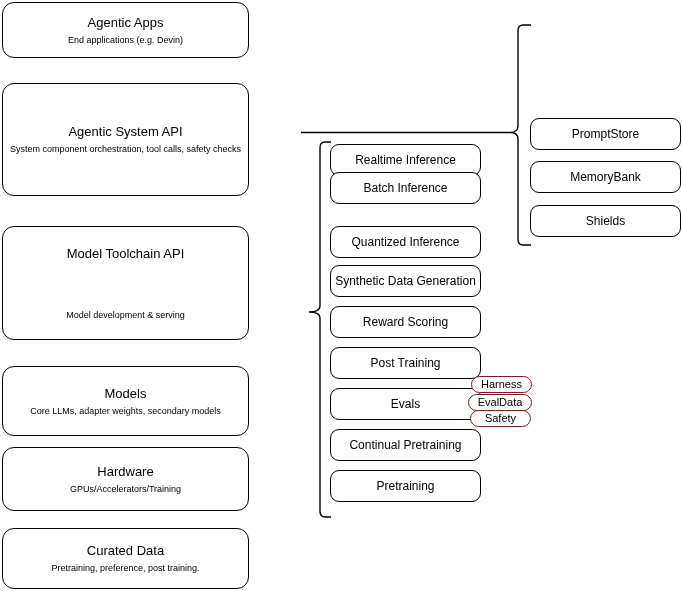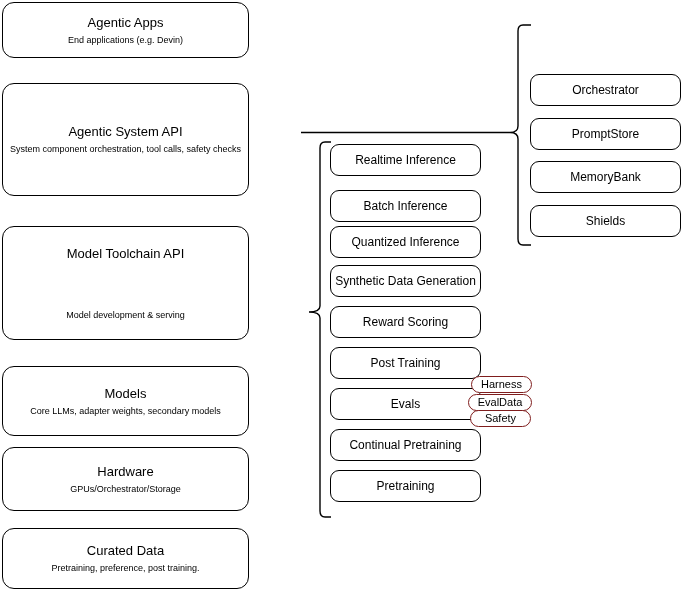--- a/index.html
+++ b/index.html
@@ -121,32 +121,32 @@
     <div class="subtitle">Model development &amp; serving</div>
   </div>
 
   <div class="node layer" style="top:366px; height:70px;">
     <div class="title">Models</div>
     <div class="subtitle">Core LLMs, adapter weights, secondary models</div>
   </div>
 
   <div class="node layer" style="top:447px; height:64px;">
     <div class="title">Hardware</div>
-    <div class="subtitle">GPUs/Orchestrator/Storage</div>
+    <div class="subtitle">GPUs/Accelerators/Training</div>
   </div>
 
   <div class="node layer" style="top:528px; height:61px;">
     <div class="title">Curated Data</div>
     <div class="subtitle">Pretraining, preference, post training.</div>
   </div>
 
   <div class="node pillbox mid-col" style="top:144px;">
     <span>Realtime Inference</span>
   </div>
-  <div class="node pillbox mid-col" style="top:190px;text-align:right;">
+  <div class="node pillbox mid-col" style="top:172px;text-align:right;">
     <span>Batch Inference</span>
   </div>
   <div class="node pillbox mid-col" style="top:226px;">
     <span>Quantized Inference</span>
   </div>
   <div class="node pillbox mid-col" style="top:265px;">
     <span>Synthetic Data Generation</span>
   </div>
   <div class="node pillbox mid-col" style="top:347px;">
     <span>Post Training</span>
@@ -167,23 +167,20 @@
   <div class="badge" style="left:471px; top:376px; width:61px;">
     <span>Harness</span>
   </div>
   <div class="badge" style="left:468px; top:394px; width:64px;">
     <span>EvalData</span>
   </div>
   <div class="badge" style="left:470px; top:410px; width:61px;">
     <span>Safety</span>
   </div>
 
-  <div class="node pillbox right-col" style="top:74px;">
-    <span>Orchestrator</span>
-  </div>
   <div class="node pillbox right-col" style="top:118px;">
     <span>PromptStore</span>
   </div>
   <div class="node pillbox right-col" style="top:161px;">
     <span>MemoryBank</span>
   </div>
   <div class="node pillbox right-col" style="top:205px;">
     <span>Shields</span>
   </div>
 

